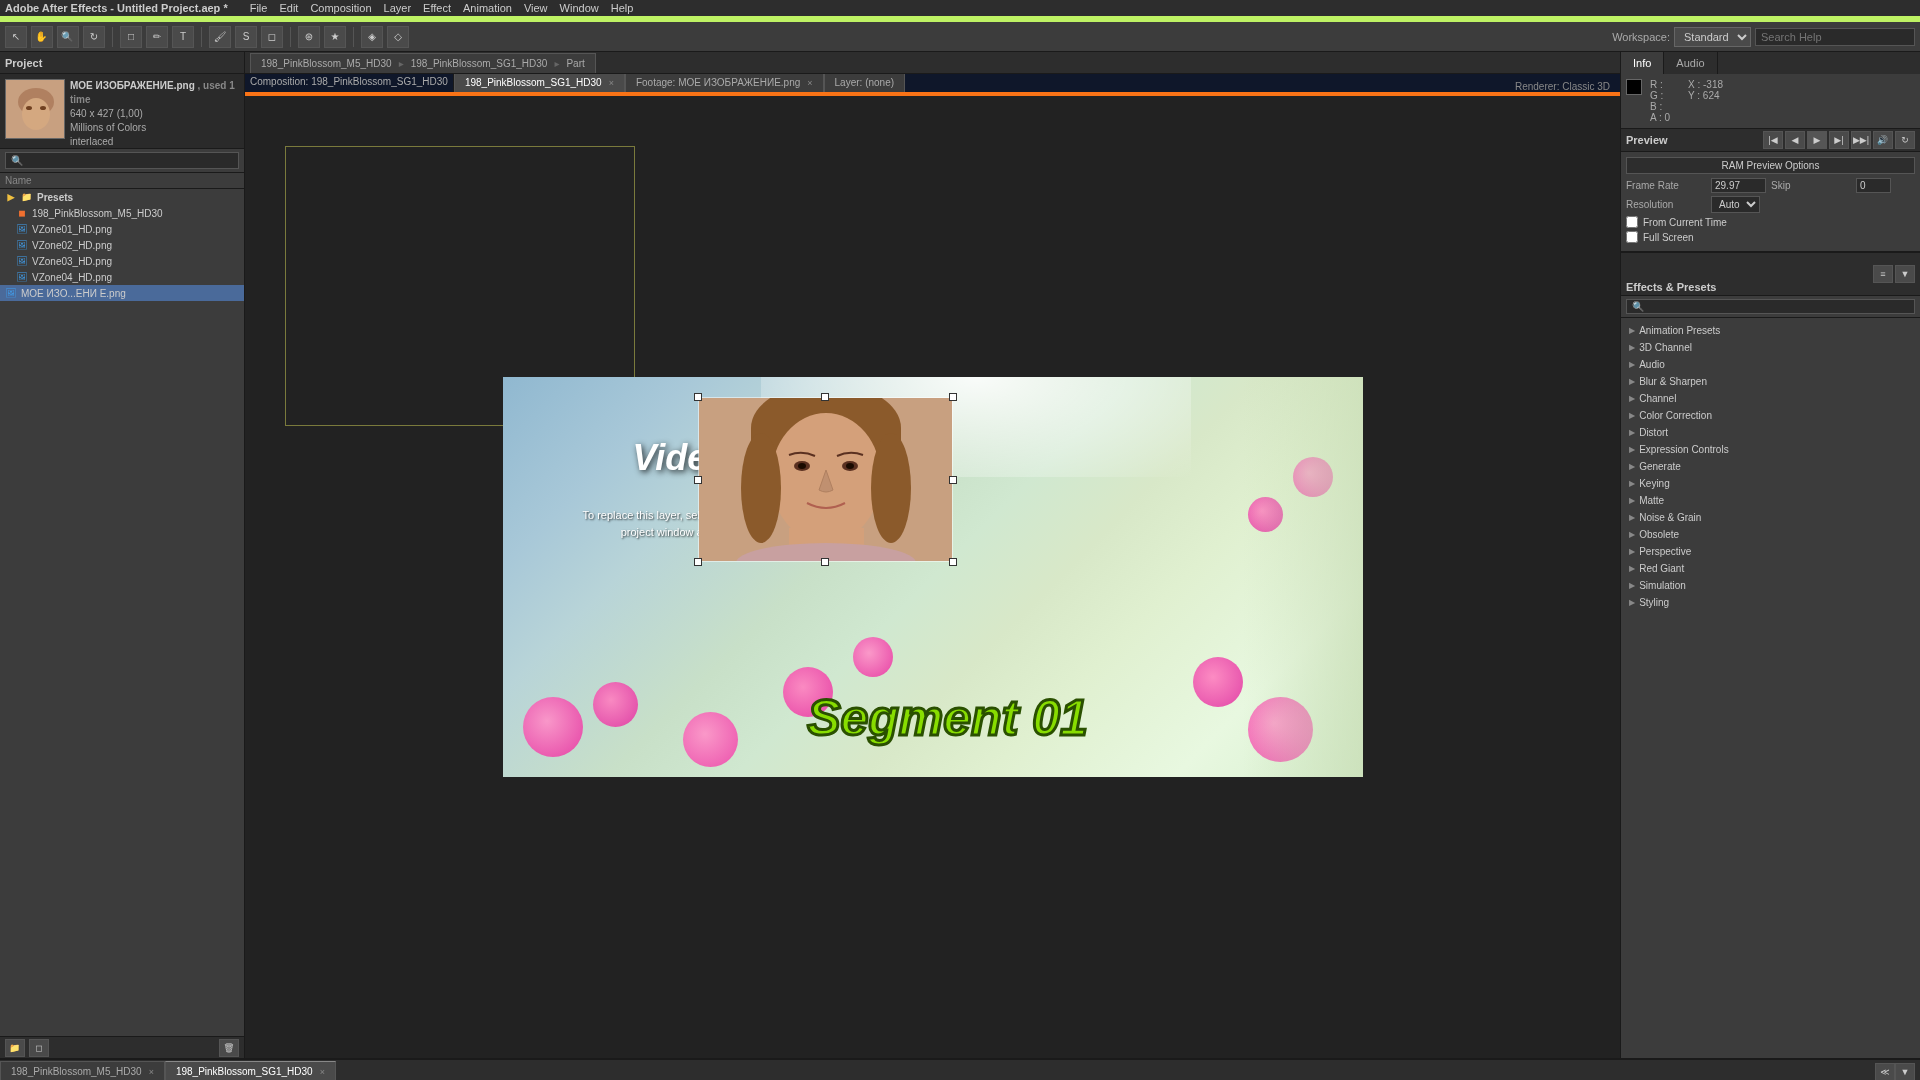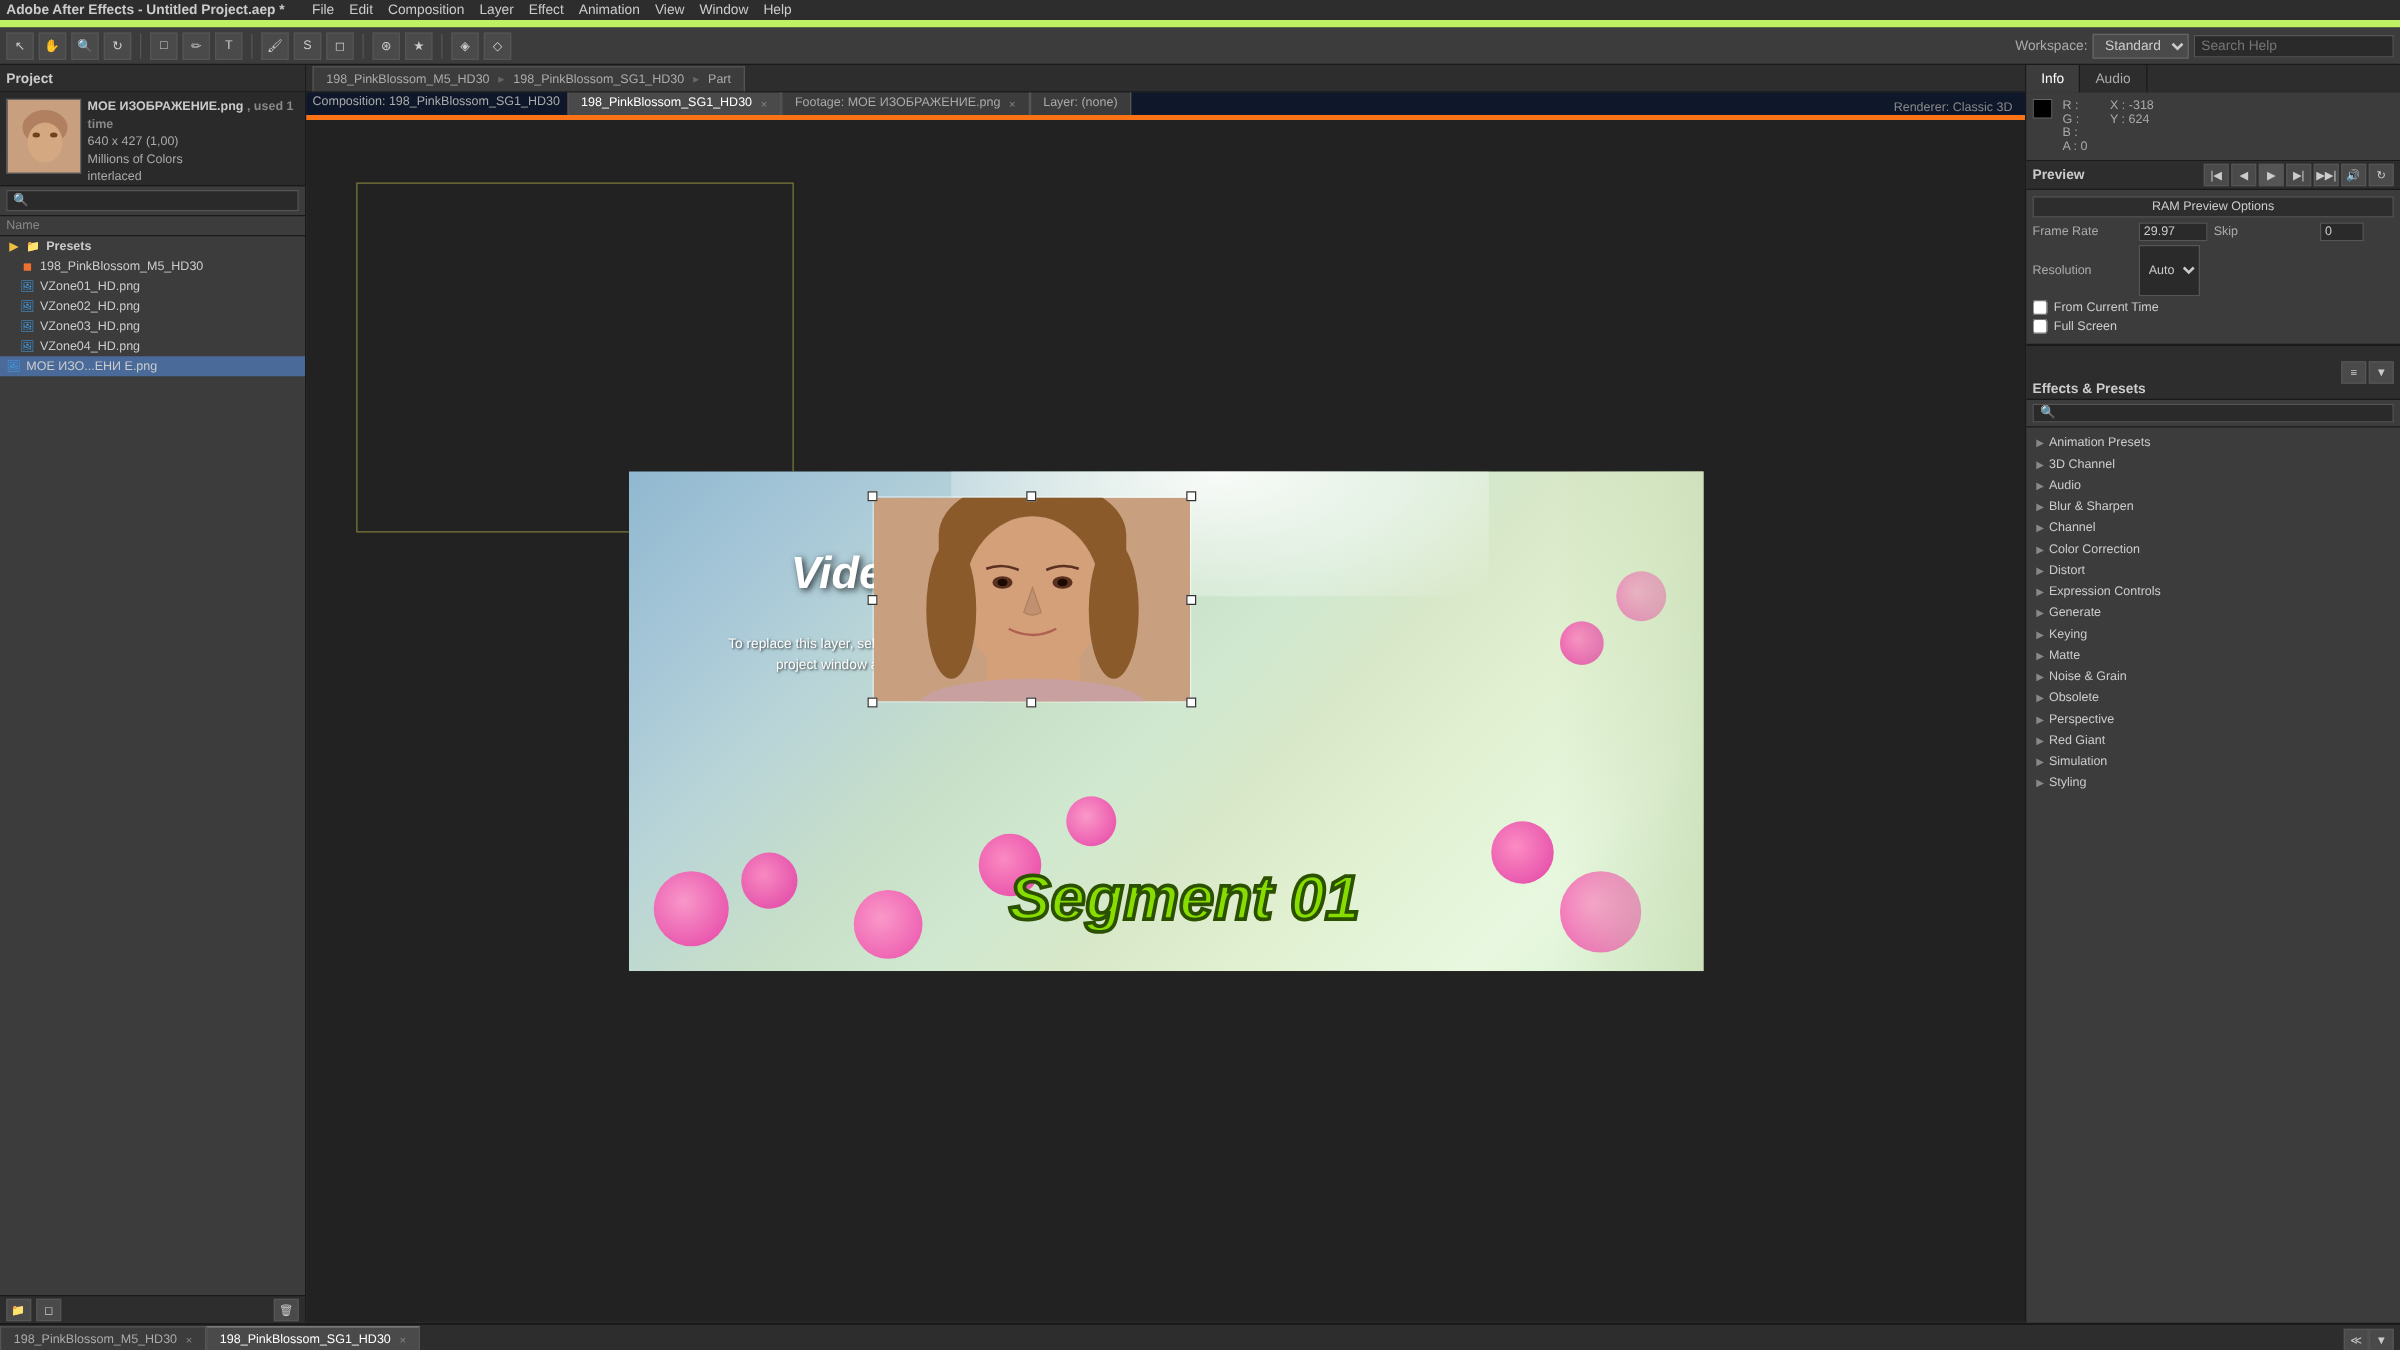--- a/index.html
+++ b/index.html
@@ -66,21 +66,21 @@
     .info-panel { padding: 5px; }
     .color-swatch { width: 16px; height: 16px; background: #000; border: 1px solid #666; margin-bottom: 3px; }
     
     
     .preview-panel { padding: 5px; border-bottom: 1px solid #1a1a1a; }
     .prev-btn { width: 20px; height: 18px; background: #4a4a4a; border: 1px solid #555; color: #ccc; cursor: pointer; display: flex; align-items: center; justify-content: center; font-size: 9px; }
     .ram-preview-btn { background: #2d2d2d; border: 1px solid #555; color: #ccc; font-size: 10px; padding: 2px 8px; cursor: pointer; width: 100%; margin-bottom: 4px; text-align: center; }
     .preview-row { display: flex; align-items: center; gap: 5px; margin-bottom: 3px; font-size: 10px; }
     .preview-label { color: #aaa; width: 80px; }
     .preview-val { background: #2a2a2a; border: 1px solid #555; color: #ccc; padding: 1px 3px; font-size: 10px; width: 55px; }
-    .preview-dropdown { background: #2a2a2a; border: 1px solid #555; color: #ccc; padding: 13px 3px; font-size: 10px; }
+    .preview-dropdown { background: #2a2a2a; border: 1px solid #555; color: #ccc; padding: 1px 3px; font-size: 10px; }
     .preview-checkbox { width: 12px; height: 12px; }
     
     
     .effects-panel { flex: 1; overflow-y: auto; padding: 5px; }
     .effects-search { background: #2a2a2a; border: 1px solid #555; color: #ccc; padding: 1px 5px; font-size: 10px; width: 180px; }
     .effect-group { margin-bottom: 2px; }
     .effect-group-header { display: flex; align-items: center; gap: 4px; padding: 2px 3px; cursor: pointer; color: #ccc; font-size: 10px; background: #3c3c3c; }
     .arrow { font-size: 8px; color: #888; }
 
     

